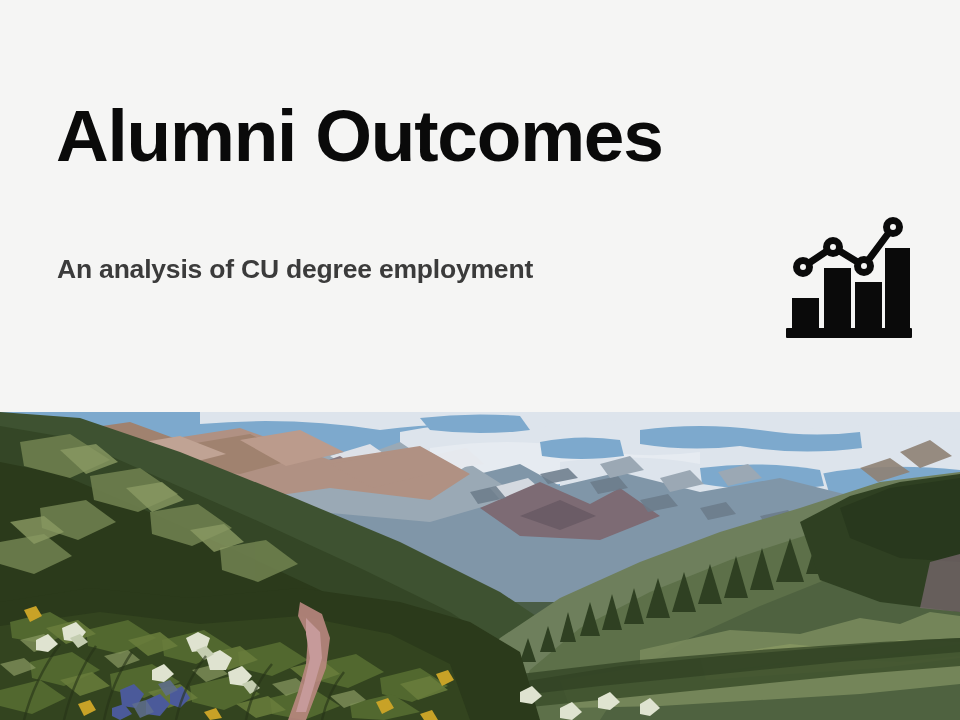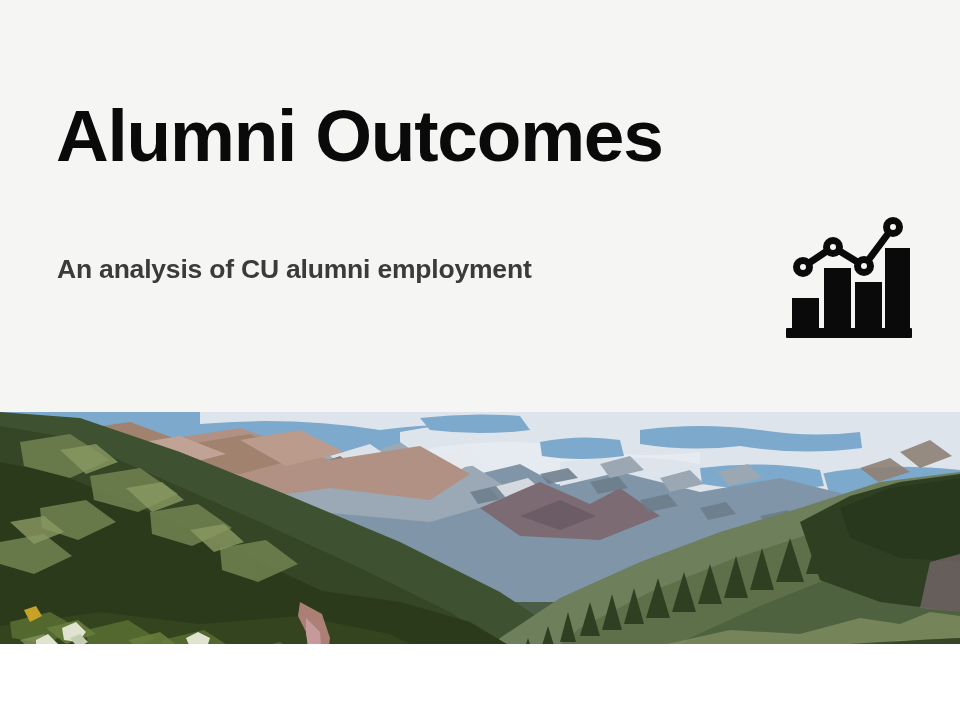--- a/index.html
+++ b/index.html
@@ -6,21 +6,21 @@
     margin: 0;
     padding: 0;
     background: #ffffff;
   }
   body {
     font-family: "Liberation Sans", sans-serif;
   }
   .slide {
     position: relative;
     width: 960px;
-    height: 644px;
+    height: 720px;
     overflow: hidden;
     background: #fef9c3;
   }
 
   
   .header-panel {
     position: absolute;
     left: 0;
     top: 0;
     width: 960px;
@@ -77,21 +77,21 @@
 </head>
 <body>
 
 <div class="slide">
 
   <div class="header-panel">
 
     <div class="slide-title">Alumni Outcomes</div>
 
     <div class="slide-subtitle">
-      <span>An analysis of CU alumni employment</span><br>
+      <span>An analysis of CU degree employment</span><br>
     </div>
 
     <div class="chart-icon">
       <svg width="130" height="135" viewBox="0 0 130 135" xmlns="http://www.w3.org/2000/svg">
         <g fill="#0a0a0a">
 
           <rect x="2" y="118" width="126" height="10" rx="1"></rect>
 
           <rect x="8" y="88" width="27" height="30"></rect>
           <rect x="40" y="58" width="27" height="60"></rect>

